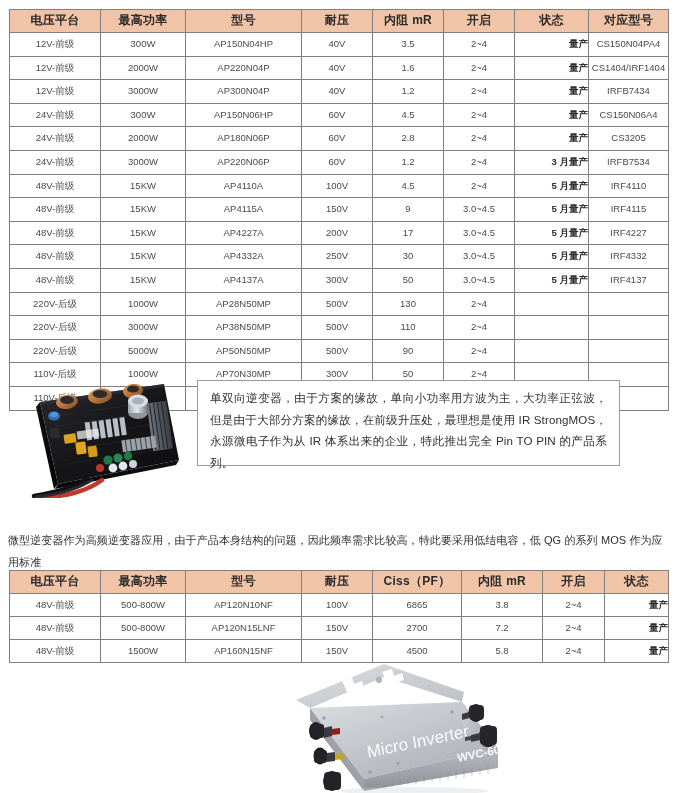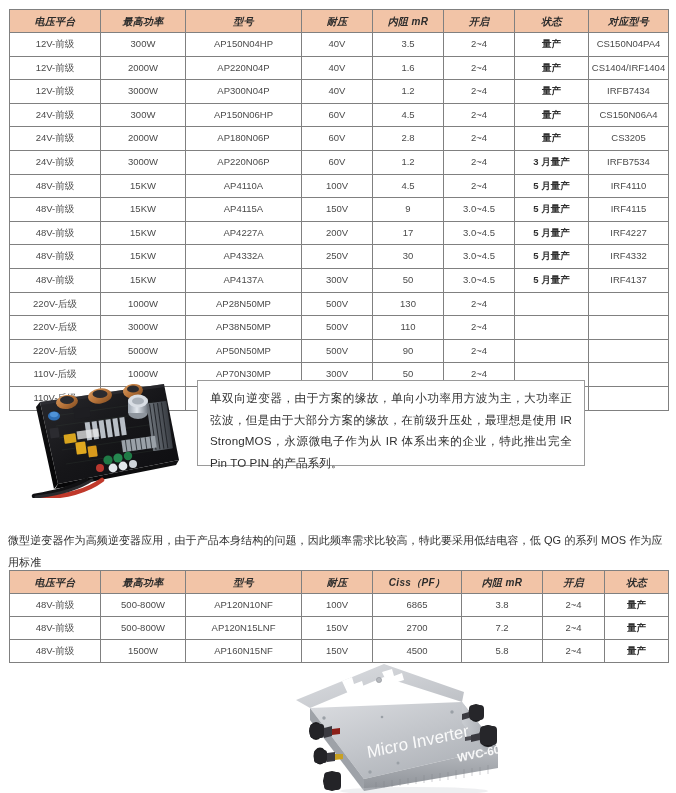--- a/index.html
+++ b/index.html
@@ -30,35 +30,35 @@
     font-weight: normal;
     padding: 0;
     line-height: 1.1;
     color: #3a3a3a;
     white-space: nowrap;
     overflow: hidden;
   }
   .spec-table thead th {
     background: #f2c4a7;
     font-weight: bold;
-    font-size: 10px;
+    font-size: 12px;
     height: 22px;
     color: #2b2b2b;
     letter-spacing: 0.3px;
-    font-style: italic;
   }
   .spec-table tbody td {
     background: #ffffff;
     font-size: 9.5px;
     height: 23px;
     color: #4a4a4a;
   }
   .spec-table tbody td.bold-cell {
     font-weight: bold;
     color: #303030;
+    text-align: right;
   }
 
   
   #table-one-wrap {
     position: absolute;
     left: 9px;
     top: 9px;
   }
   #table-one-wrap .spec-table tbody td { height: 22.6px; }
 
@@ -76,21 +76,21 @@
     top: 2px;
     width: 172px;
     height: 122px;
   }
   #board-photo svg { display: block; }
 
   #callout-box {
     position: absolute;
     left: 197px;
     top: 6px;
-    width: 388px;
+    width: 423px;
     height: 86px;
     border: 1px solid #9a9a9a;
     box-sizing: border-box;
     background: #ffffff;
   }
   #callout-text {
     font-size: 11.6px;
     line-height: 21.5px;
     color: #2f2f2f;
     padding: 6px 12px 0 12px;

